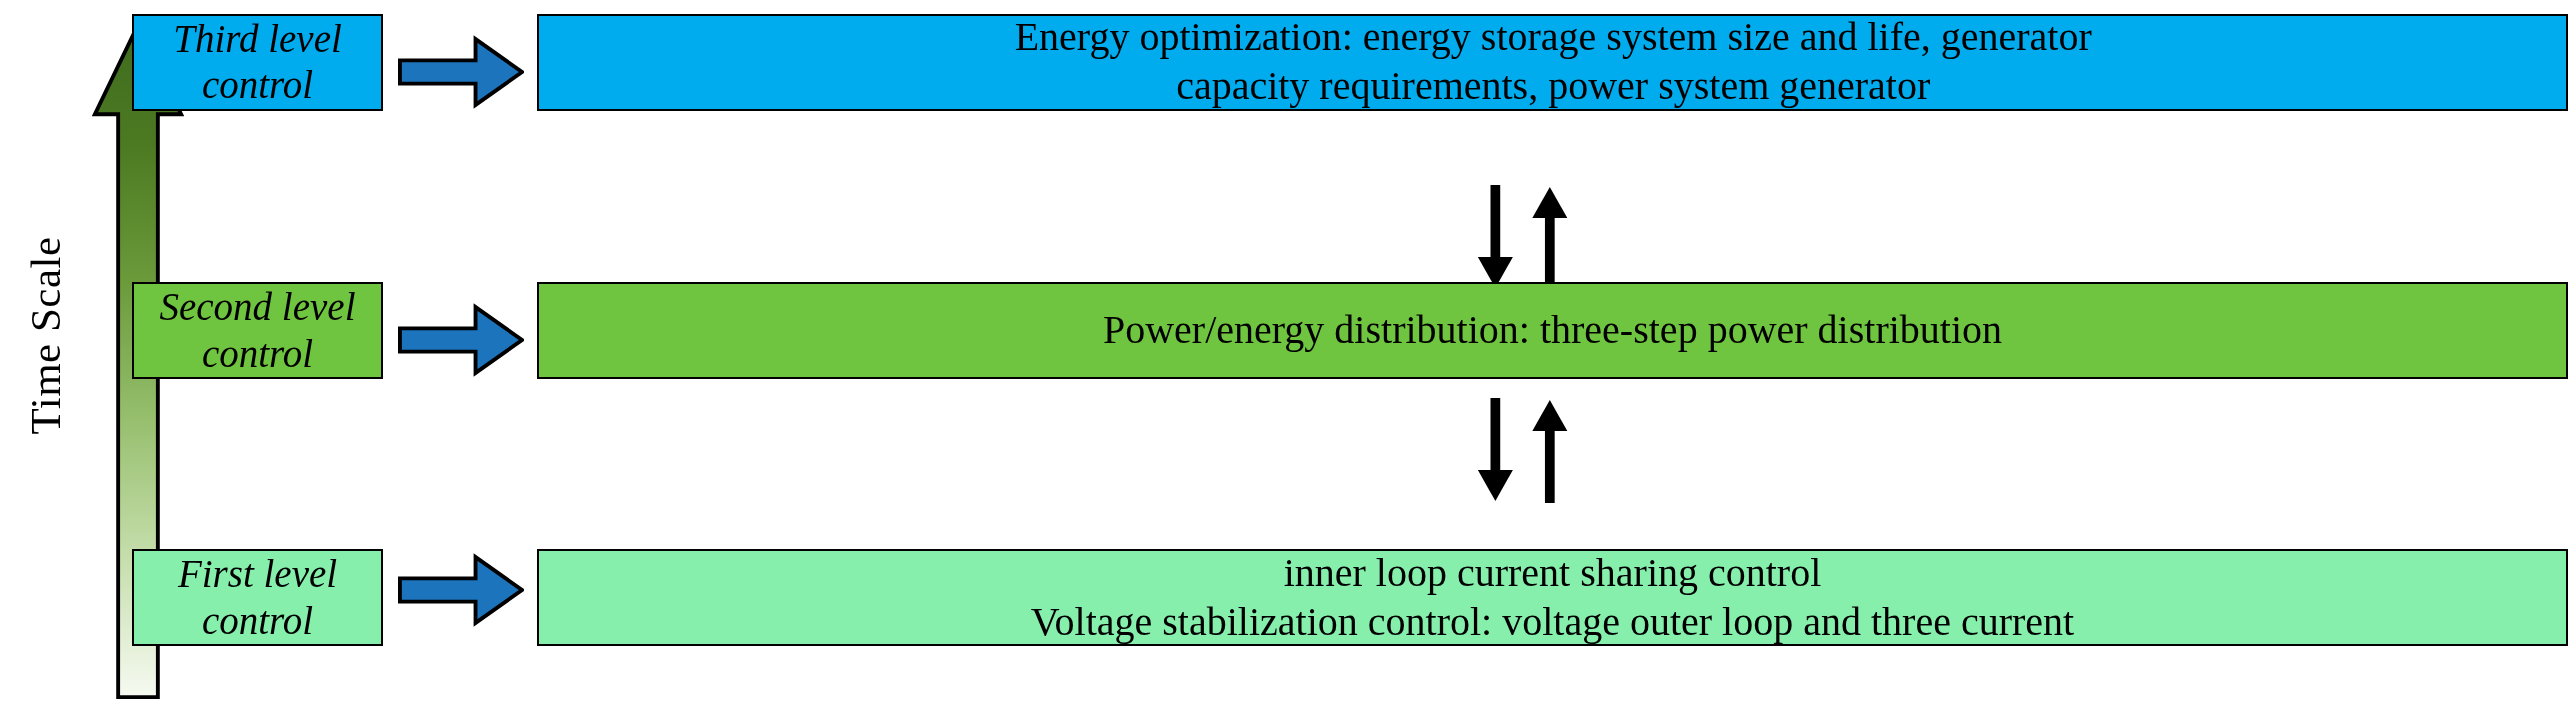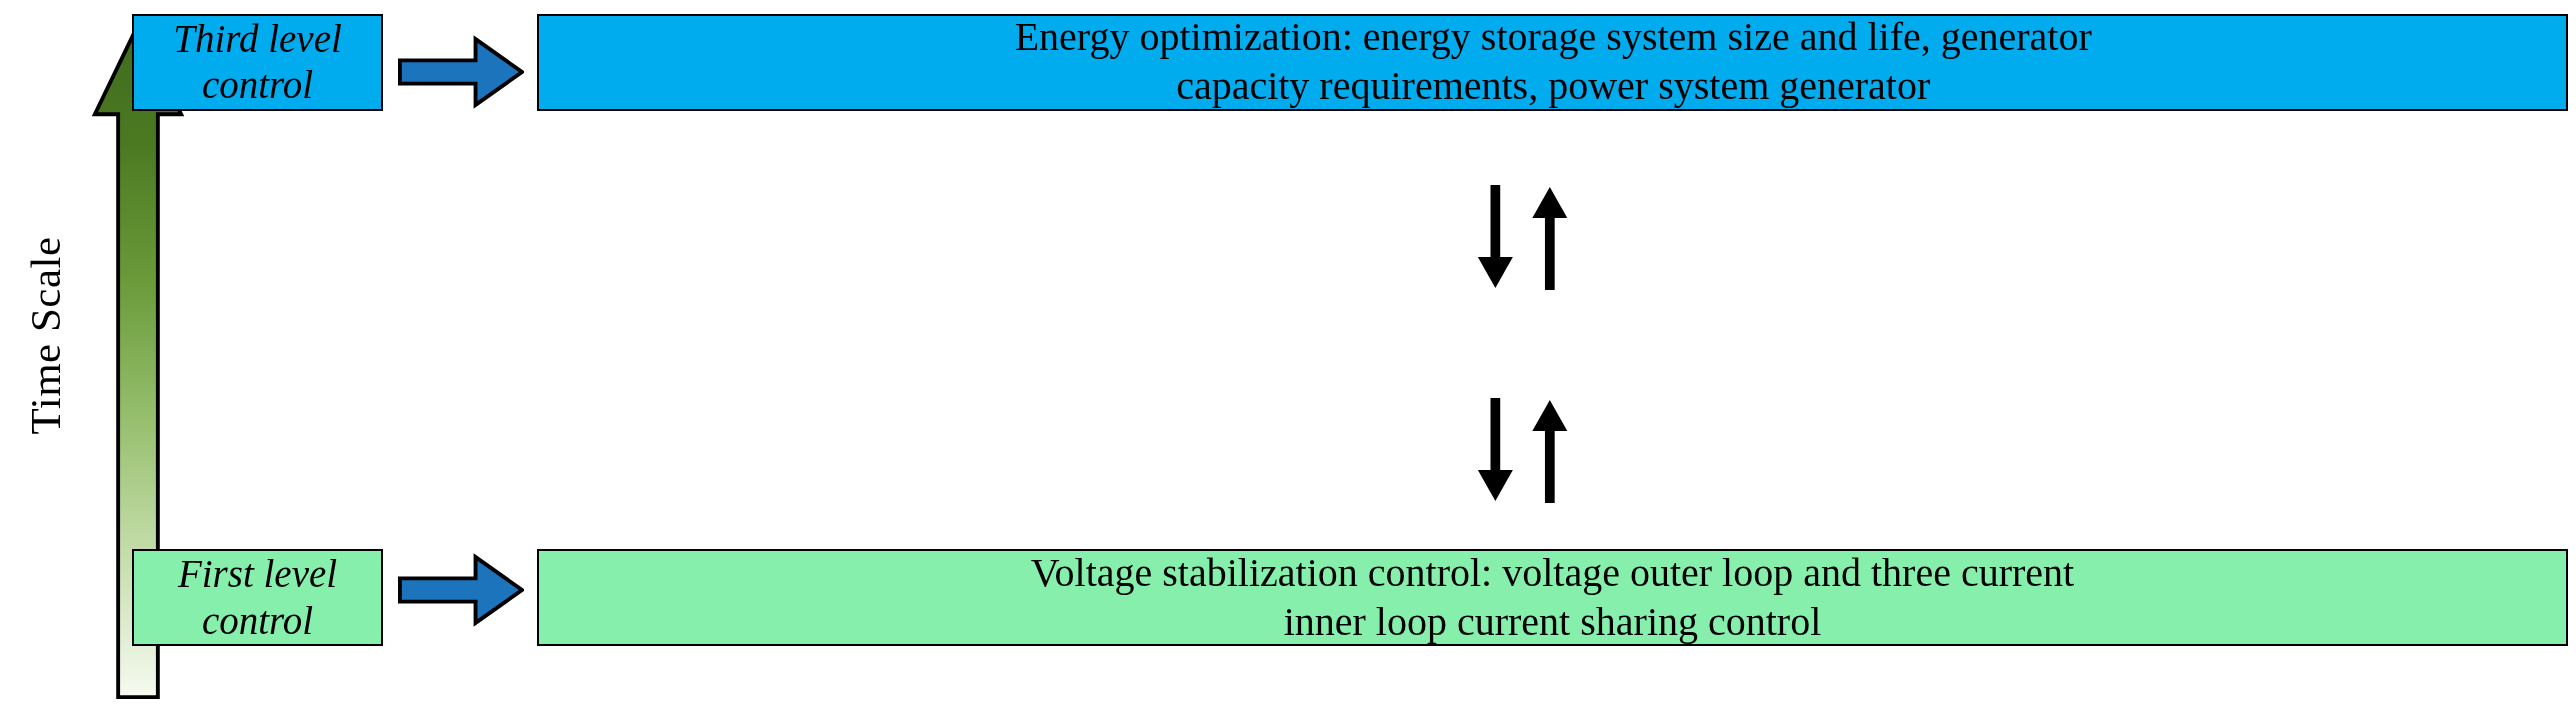--- a/index.html
+++ b/index.html
@@ -179,20 +179,35 @@
       <rect x="24" y="0" width="10" height="78" fill="#000000"></rect>
       <polygon points="29,106 11,74 47,74" fill="#000000"></polygon>
     </g>
 
     <g>
       <rect x="80" y="30" width="10" height="78" fill="#000000"></rect>
       <polygon points="85,2 67,34 103,34" fill="#000000"></polygon>
     </g>
   </svg>
 
+  <div class="row" id="row-second">
+
+    <div class="level-box fill-green">Second level control</div>
+
+    <svg class="block-arrow" viewBox="0 0 130 76">
+      <polygon points="2,26 80,26 80,4 128,38 80,72 80,50 2,50" fill="#1C75BC" stroke="#000000" stroke-width="4" stroke-linejoin="miter"></polygon>
+    </svg>
+
+    <div class="desc-box fill-green">
+      <span class="sr-only">Power/energy distribution: three-step power distribution</span>
+      <div>
+        <div>Power/energy distribution: three-step power distribution</div>
+      </div>
+    </div>
+  </div>
 
   <svg class="connector" id="connector-bottom" viewBox="0 0 120 108">
     <g>
       <rect x="24" y="0" width="10" height="78" fill="#000000"></rect>
       <polygon points="29,106 11,74 47,74" fill="#000000"></polygon>
     </g>
     <g>
       <rect x="80" y="30" width="10" height="78" fill="#000000"></rect>
       <polygon points="85,2 67,34 103,34" fill="#000000"></polygon>
     </g>
@@ -202,20 +217,20 @@
 
     <div class="level-box fill-yellow">First level control</div>
 
     <svg class="block-arrow" viewBox="0 0 130 76">
       <polygon points="2,26 80,26 80,4 128,38 80,72 80,50 2,50" fill="#1C75BC" stroke="#000000" stroke-width="4" stroke-linejoin="miter"></polygon>
     </svg>
 
     <div class="desc-box fill-yellow">
       <span class="sr-only">Voltage stabilization control: voltage outer loop and three current inner loop current sharing control</span>
       <div>
+        <div>inner loop current sharing control</div>
         <div>Voltage stabilization control: voltage outer loop and three current</div>
-        <div>inner loop current sharing control</div>
       </div>
     </div>
   </div>
 
 </div>
 
 
 </body></html>

